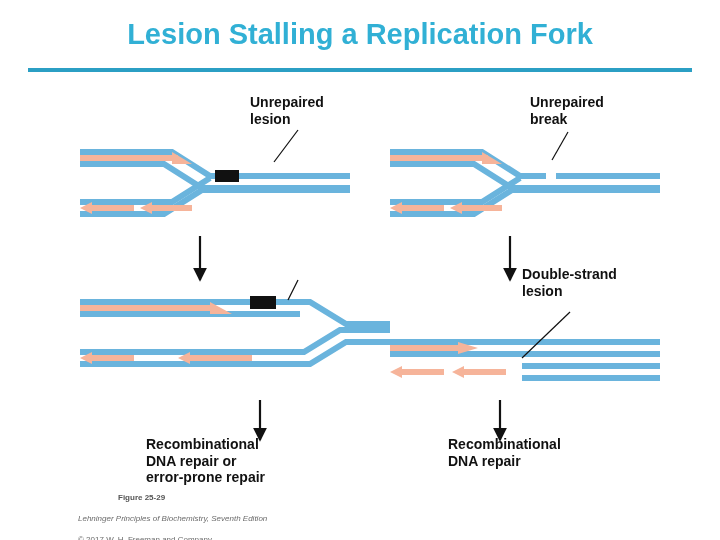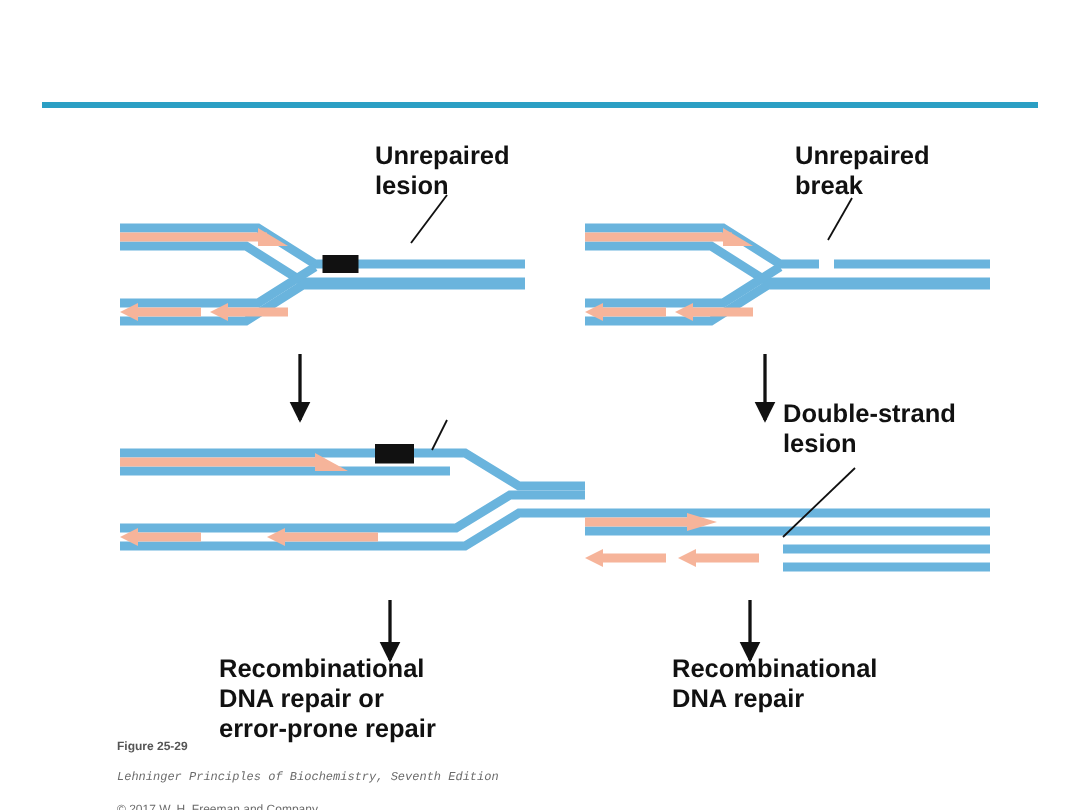--- a/index.html
+++ b/index.html
@@ -42,54 +42,55 @@
     position: absolute;
     left: 60px;
     top: 84px;
     width: 620px;
     height: 450px;
   }
   .lbl {
     position: absolute;
     font-weight: bold;
     color: #111111;
-    font-size: 17px;
+    font-size: 14px;
     line-height: 1.18;
     font-family: "Liberation Sans", sans-serif;
     white-space: pre-line;
   }
   .credit {
     position: absolute;
     left: 18px;
     top: 398px;
     color: #6b6b6b;
     font-size: 8px;
     line-height: 1.32;
     font-family: "Liberation Sans", sans-serif;
     white-space: pre-line;
   }
   .credit .c-bold {
     font-weight: bold;
     color: #555555;
+    margin-left: 40px;
   }
   .credit .c-it {
     font-style: italic;
-    font-family: Liberation Mono, monospace;
   }
   svg {
     position: absolute;
     left: 0;
     top: 0;
   }
 </style>
 </head>
 <body>
 
 <div class="slide">
 
+  <div class="slide-title">Lesion Stalling a Replication Fork</div>
   <div class="title-rule"></div>
 
   <div class="figure">
 
     <svg width="620" height="450" viewBox="0 0 620 450">
       <defs>
         <marker id="ah-black" markerWidth="7" markerHeight="7" refX="5.6" refY="3.2" orient="auto">
           <path d="M0,0 L6.4,3.2 L0,6.4 z" fill="#111111"></path>
         </marker>
       </defs>

